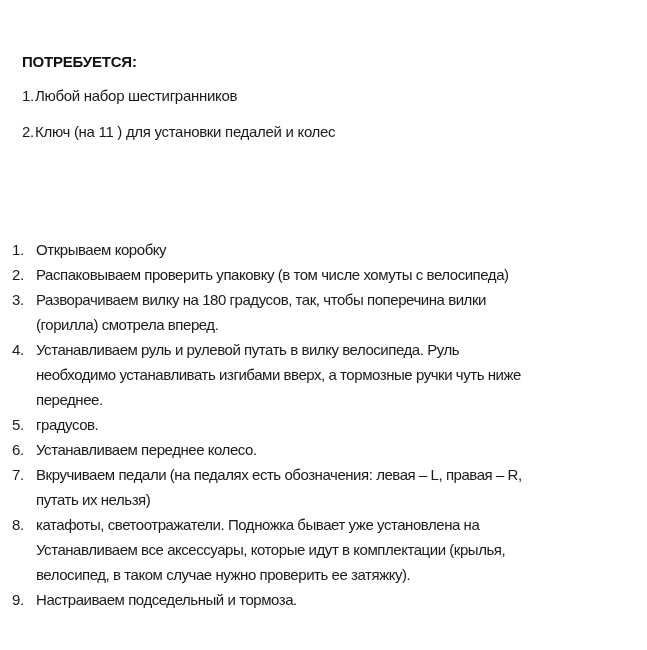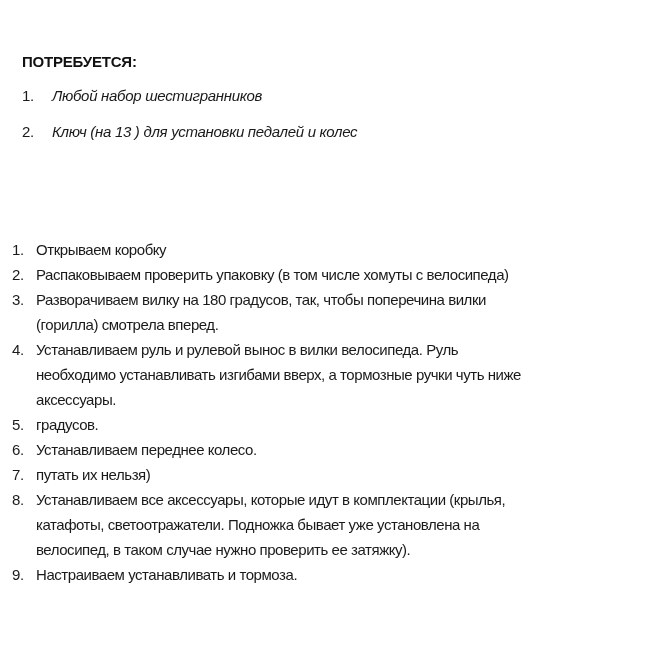--- a/index.html
+++ b/index.html
@@ -48,23 +48,22 @@
       line-height: 20px;
       white-space: nowrap;
     }
     .req-num {
       position: absolute;
       left: 0;
       top: 0;
     }
     .req-text {
       position: absolute;
-      left: 30px;
+      left: 13px;
       top: 0;
-      font-style: italic;
     }
     .steps {
       position: absolute;
       left: 12px;
       top: 197px;
       margin: 0;
       padding: 0;
       list-style: none;
     }
     .step {
@@ -94,21 +93,21 @@
 
   <div class="req-title">ПОТРЕБУЕТСЯ:</div>
 
   <ul class="req-list">
     <li class="req-item">
       <span class="req-num">1.</span>
       <span class="req-text">Любой набор шестигранников</span>
     </li>
     <li class="req-item">
       <span class="req-num">2.</span>
-      <span class="req-text">Ключ (на 13 ) для установки педалей и колес</span>
+      <span class="req-text">Ключ (на 11 ) для установки педалей и колес</span>
     </li>
   </ul>
 
   <ol class="steps">
     <li class="step">
       <span class="step-num">1.</span>
       <span class="step-text">
         <span class="step-line">Открываем коробку</span>
       </span>
     </li>
@@ -121,52 +120,53 @@
     <li class="step">
       <span class="step-num">3.</span>
       <span class="step-text">
         <span class="step-line">Разворачиваем вилку на 180 градусов, так, чтобы поперечина вилки</span>
         <span class="step-line">(горилла) смотрела вперед.</span>
       </span>
     </li>
     <li class="step">
       <span class="step-num">4.</span>
       <span class="step-text">
-        <span class="step-line">Устанавливаем руль и рулевой вынос в вилки велосипеда. Руль</span>
+        <span class="step-line">Устанавливаем руль и рулевой путать в вилку велосипеда. Руль</span>
         <span class="step-line">необходимо устанавливать изгибами вверх, а тормозные ручки чуть ниже</span>
-        <span class="step-line">аксессуары.</span>
+        <span class="step-line">переднее.</span>
       </span>
     </li>
     <li class="step">
       <span class="step-num">5.</span>
       <span class="step-text">
         <span class="step-line">градусов.</span>
       </span>
     </li>
     <li class="step">
       <span class="step-num">6.</span>
       <span class="step-text">
         <span class="step-line">Устанавливаем переднее колесо.</span>
       </span>
     </li>
     <li class="step">
       <span class="step-num">7.</span>
       <span class="step-text">
+        <span class="step-line">Вкручиваем педали (на педалях есть обозначения: левая – L, правая – R,</span>
         <span class="step-line">путать их нельзя)</span>
       </span>
     </li>
     <li class="step">
       <span class="step-num">8.</span>
       <span class="step-text">
+        <span class="step-line">катафоты, светоотражатели. Подножка бывает уже установлена на</span>
         <span class="step-line">Устанавливаем все аксессуары, которые идут в комплектации (крылья,</span>
-        <span class="step-line">катафоты, светоотражатели. Подножка бывает уже установлена на</span>
         <span class="step-line">велосипед, в таком случае нужно проверить ее затяжку).</span>
       </span>
     </li>
     <li class="step">
       <span class="step-num">9.</span>
       <span class="step-text">
-        <span class="step-line">Настраиваем устанавливать и тормоза.</span>
+        <span class="step-line">Настраиваем подседельный и тормоза.</span>
       </span>
     </li>
   </ol>
 
 </div>
 
 </body></html>

